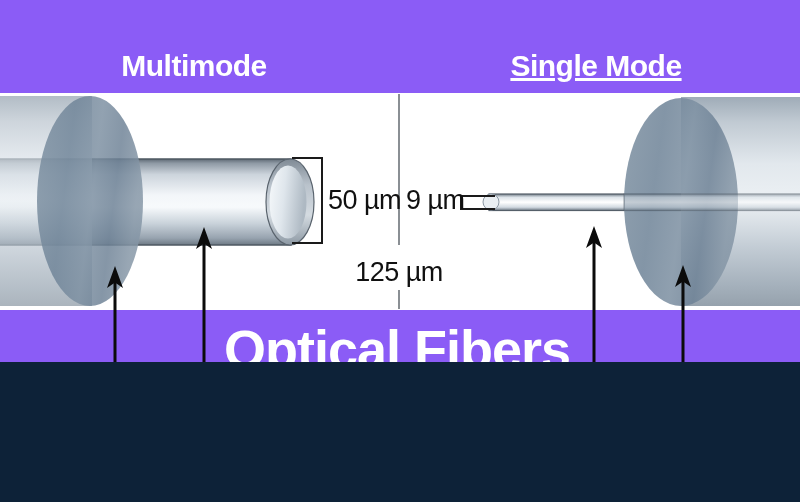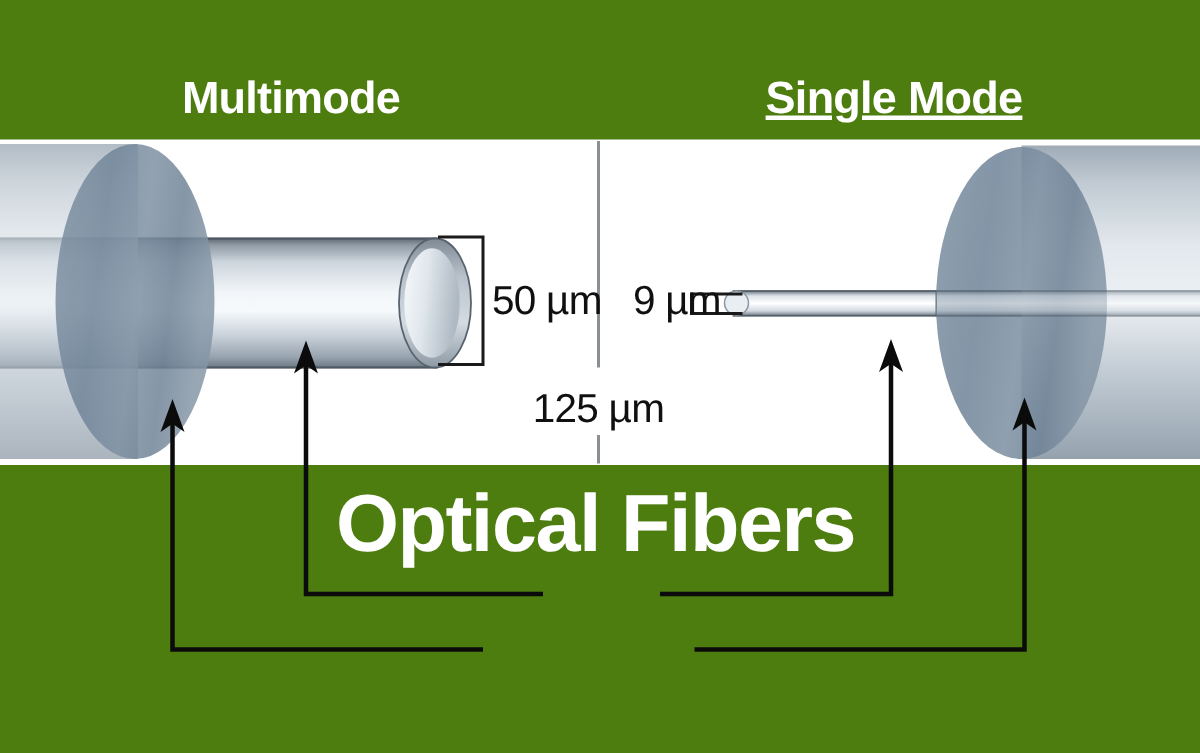--- a/index.html
+++ b/index.html
@@ -1,19 +1,19 @@
 <!DOCTYPE html>
 <html><head>
 <meta charset="utf-8">
 <style>
   html,body { margin:0; padding:0; background:#0d2238; }
   .canvas {
     position:relative;
-    width:800px; height:502px;
-    background:#4d7c0f;
+    width:800px; height:362px;
+    background:#8b5cf6;
     overflow:hidden;
     font-family:"Liberation Sans", sans-serif;
   }
   .white-band {
     position:absolute; left:0; top:93px;
     width:800px; height:217px;
     background:#ffffff;
   }
   .fiber-svg {
     position:absolute; left:0; top:93px;
@@ -133,18 +133,18 @@
     <polygon points="204,227 212,249 204,243.5 196,249" fill="#0b0b0b"></polygon>
     <polygon points="115,266 123,288 115,282.5 107,288" fill="#0b0b0b"></polygon>
     <polygon points="594,226 602,248 594,242.5 586,248" fill="#0b0b0b"></polygon>
     <polygon points="683,265 691,287 683,281.5 675,287" fill="#0b0b0b"></polygon>
   </svg>
 
   <div class="lbl centered mode-title" style="left:194px; top:51px;">Multimode</div>
   <div class="lbl centered mode-title" style="left:596px; top:51px;text-decoration:underline;">Single Mode</div>
 
   <div class="lbl dim-label" style="left:328px; top:187px;text-align:right;">50 µm</div>
-  <div class="lbl dim-label" style="left:406px; top:187px;margin-left:16px;">9 µm</div>
+  <div class="lbl dim-label" style="left:406px; top:187px;">9 µm</div>
   <div class="lbl centered dim-label" style="left:399px; top:259px;">125 µm</div>
 
   <div class="lbl centered main-title" style="left:397px; top:322px;">Optical Fibers</div>
 
 </div>
 
 </body></html>

